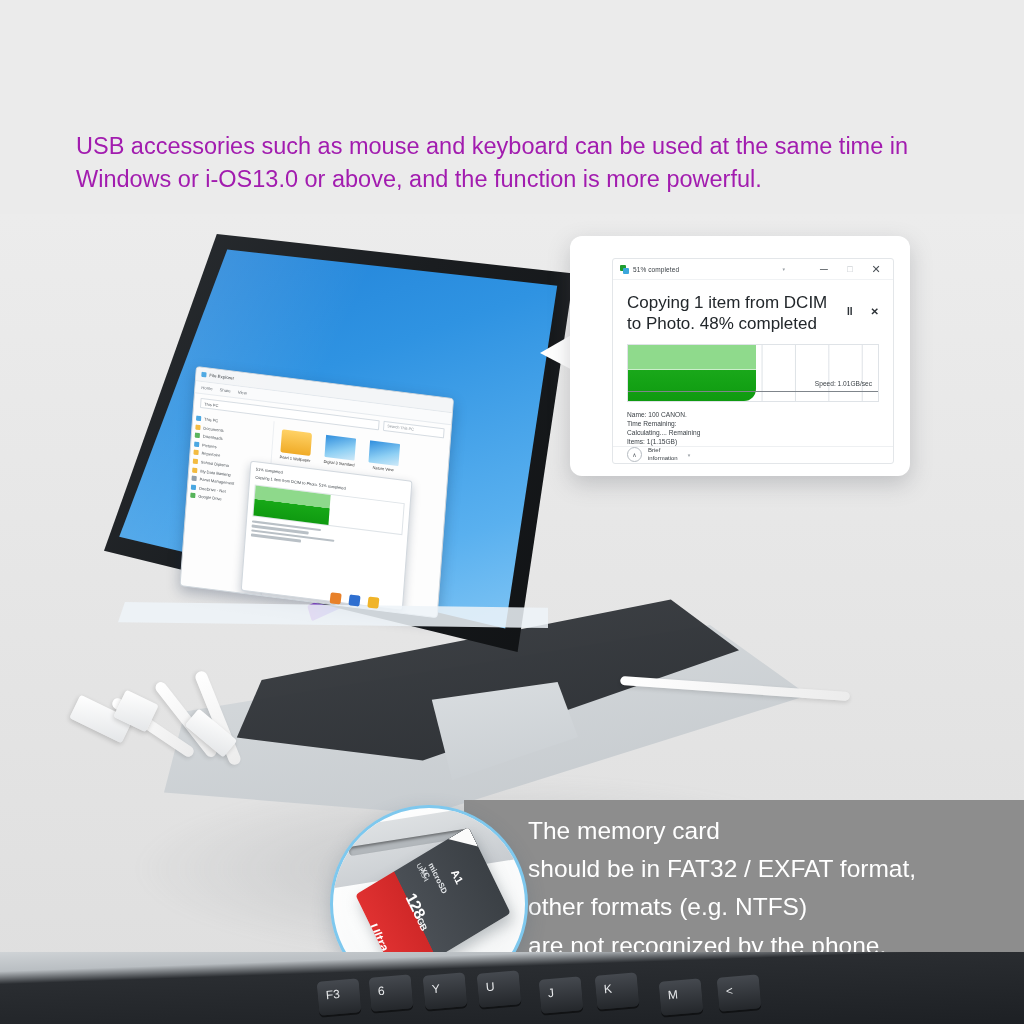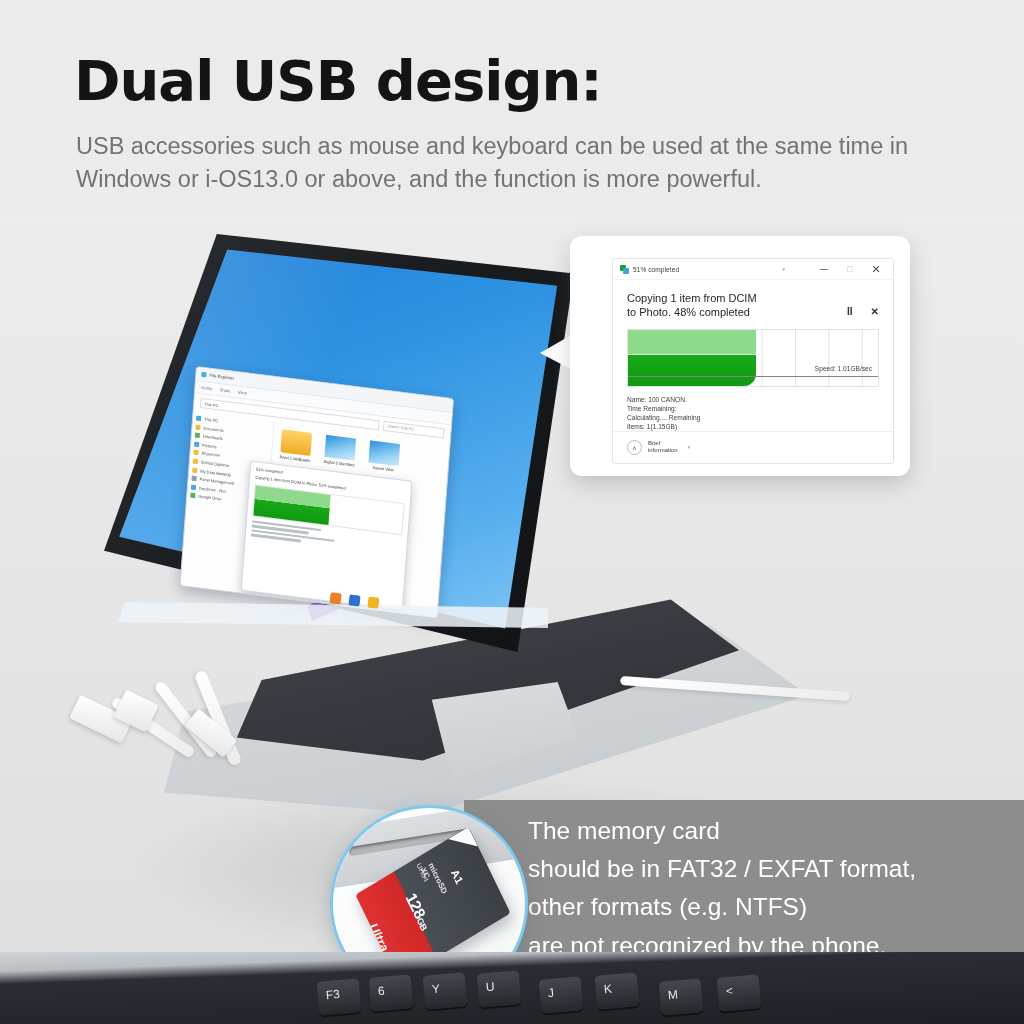--- a/index.html
+++ b/index.html
@@ -14,21 +14,21 @@
 
   
   .headline{
     position:absolute;left:74px;top:52px;width:900px;
     font-size:56px;font-weight:bold;color:#141414;letter-spacing:-1px;
     font-family:"DejaVu Sans", sans-serif;
     line-height:1.05;
   }
   .subtext{
     position:absolute;left:76px;top:130px;width:890px;
-    font-size:23.5px;color:#737373;line-height:1.42;
+    font-size:23.5px;color:#a21caf;line-height:1.42;
     font-family:"Liberation Sans", sans-serif;
   }
 
   
   .desk{
     position:absolute;left:0;top:214px;width:1024px;height:810px;
     background:linear-gradient(180deg,#ececec 0%,#e6e6e6 45%,#dedede 100%);
   }
   .desk-shadow{
     position:absolute;left:120px;top:560px;width:760px;height:190px;
@@ -188,21 +188,21 @@
   }
   .dlg-appicon{width:9px;height:9px;margin-right:4px;position:relative;flex:none;}
   .dlg-appicon .sq1{position:absolute;left:0;top:0;width:6px;height:6px;background:#1f9d2f;border-radius:1px;}
   .dlg-appicon .sq2{position:absolute;left:3px;top:3px;width:6px;height:6px;background:#3aa7dc;border-radius:1px;}
   .dlg-title-text{font-size:6.5px;color:#3b4146;flex:1;letter-spacing:.1px;}
   .dlg-caret{font-size:5px;color:#9aa0a6;margin-right:26px;}
   .winbtn{width:26px;height:20px;display:flex;align-items:center;justify-content:center;color:#4a5056;font-size:11px;}
   .winbtn.sq{font-size:9px;color:#b9bfc5;}
   .dlg-body{flex:1;padding:12px 14px 0;}
   .dlg-headline{display:flex;align-items:flex-start;}
-  .dlg-copytext{font-size:11px;line-height:1.25;color:#22272b;flex:1;}
+  .dlg-copytext{font-size:17px;line-height:1.25;color:#22272b;flex:1;}
   .dlg-actions{display:flex;align-items:center;gap:18px;padding-top:14px;}
   .dlg-actions span{font-size:10px;color:#2c3136;font-weight:bold;}
   .prog-wrap{
     margin-top:9px;height:56px;border:1px solid #dfe3e7;position:relative;background:#fff;overflow:hidden;
   }
   .prog-grid{position:absolute;inset:0;
     background-image:linear-gradient(90deg,rgba(210,216,222,.75) 1px,transparent 1px);
     background-size:33.4px 100%;}
   .prog-fill{position:absolute;left:0;top:0;bottom:0;width:51%;
     background:linear-gradient(180deg,#8fda8c 0%,#8fda8c 44%,#1aa81a 45%,#14a215 70%,#0f9a10 100%);
@@ -255,21 +255,20 @@
     color:#fff;font-size:24.5px;line-height:1.56;
     font-family:"Liberation Sans", sans-serif;
   }
   .banner-text div{white-space:nowrap;}
 </style>
 </head>
 <body>
 
 <div class="stage">
 
-  <div class="headline">Dual USB design:</div>
   <div class="subtext">USB accessories such as mouse and keyboard can be used at the same time in Windows or i-OS13.0 or above, and the function is more powerful.</div>
 
   <div class="desk">
     <div class="desk-shadow"></div>
 
     <div class="laptop-base"></div>
     <div class="keyboard"></div>
     <div class="touchbar"></div>
     <div class="trackpad"></div>
 

